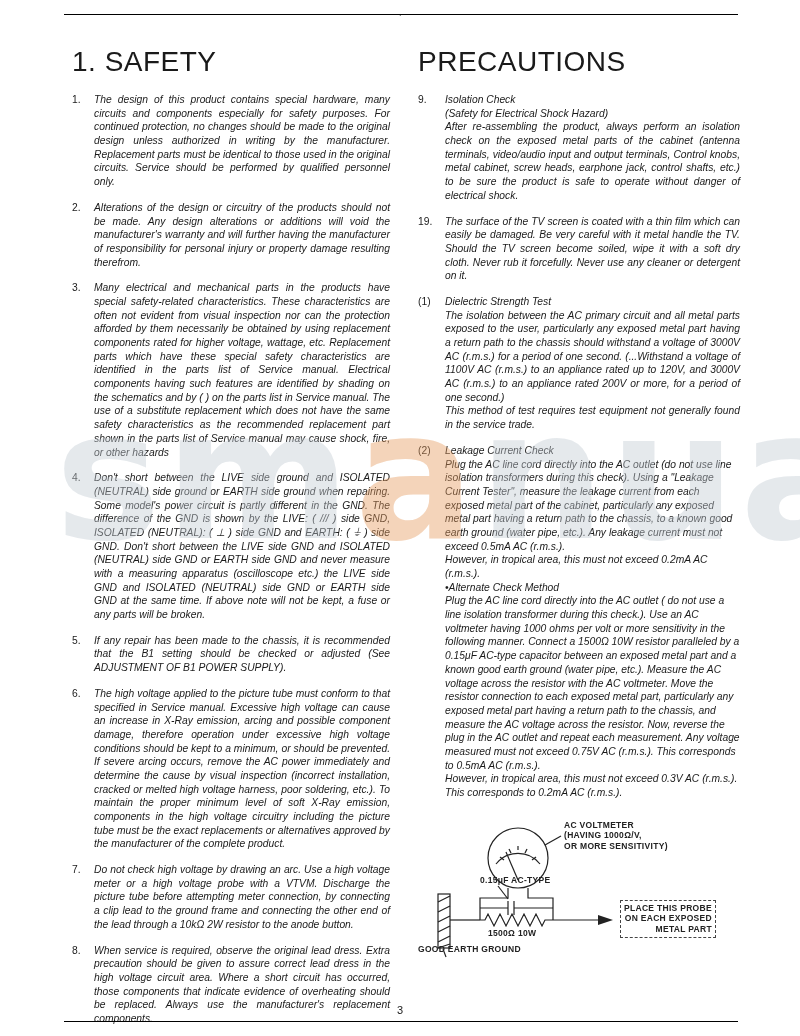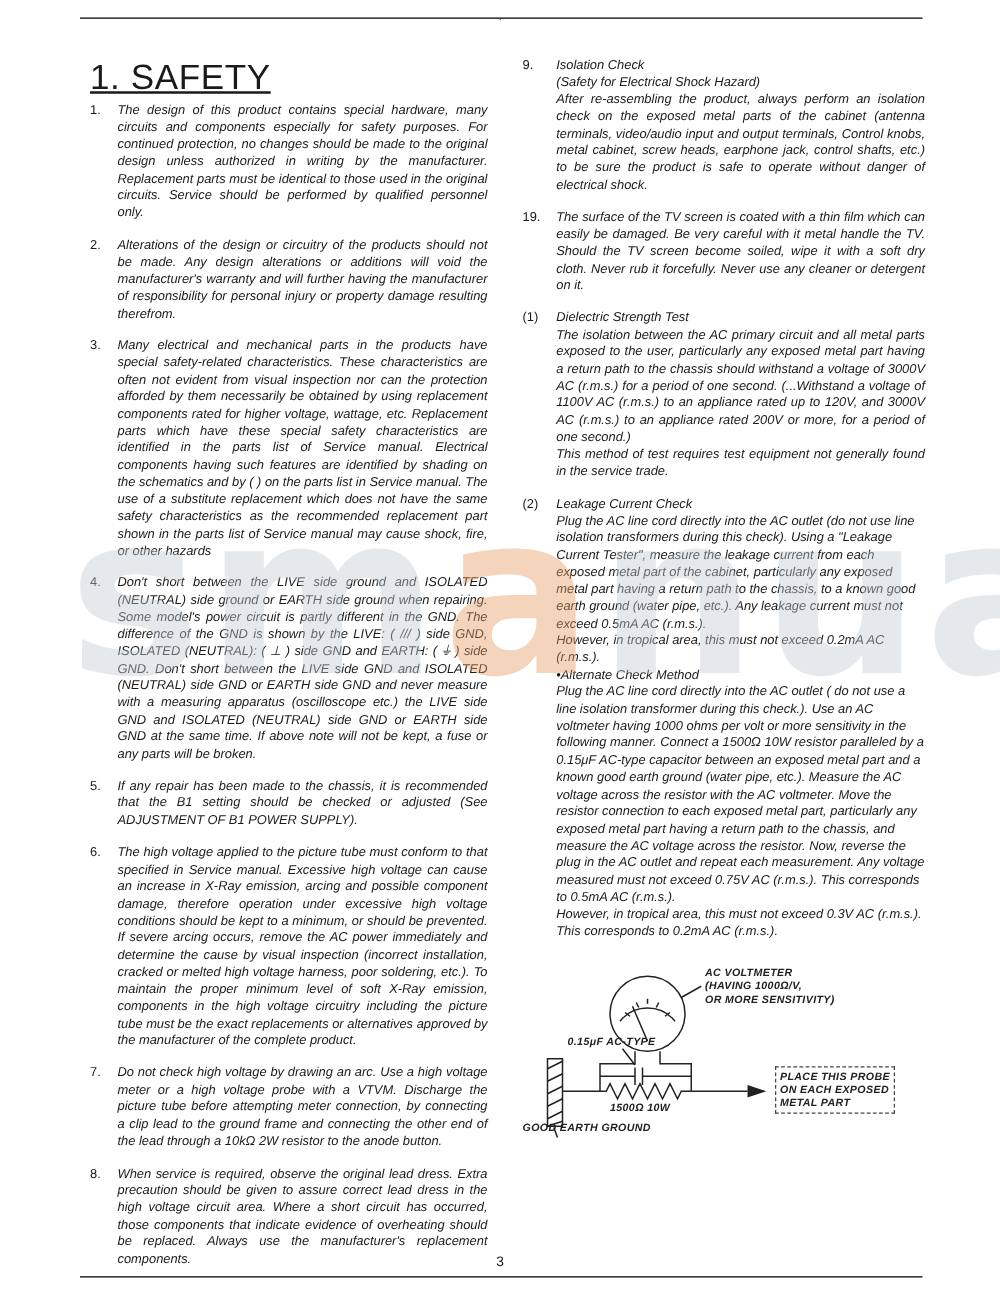--- a/index.html
+++ b/index.html
@@ -8,34 +8,34 @@
     font-family:"Liberation Sans", sans-serif;color:#1a1a1a;overflow:hidden;
   }
   .rule{position:absolute;left:64px;width:674px;border-top:1.5px solid #000;}
   .rule.top{top:14px;}
   .rule.bottom{top:1021px;}
   .top-mark{position:absolute;top:8px;left:399px;font-size:9px;color:#555;}
   .page-num{position:absolute;top:1004px;left:0;width:800px;text-align:center;font-size:11px;}
   .col{position:absolute;top:46px;}
   .col-left{left:72px;width:318px;}
   .col-right{left:418px;width:322px;}
-  .col-title{font-size:28px;letter-spacing:0.5px;margin:0 0 4px 0;font-weight:400;text-decoration:underline;}
+  .col-title{font-size:28px;letter-spacing:0.5px;margin:0 0 15px 0;font-weight:400;}
   .item{display:flex;margin-bottom:12px;font-size:10.3px;line-height:1.33;}
   .num{flex:none;width:22px;}
   .col-right .num{width:27px;}
   .txt{flex:1;white-space:pre-line;text-align:justify;font-style:italic;}
   .txt.last{text-align:left;}
   
-  .diagram{position:relative;width:322px;height:165px;margin-top:20px;font-style:italic;}
+  .diagram{position:relative;width:322px;height:165px;margin-top:20px;}
   .diagram svg{position:absolute;left:0;top:0;}
   .dstroke{stroke:#222;stroke-width:1.2;fill:none;}
   .dfill{fill:#222;stroke:none;}
   .dlabel{position:absolute;font-size:8.5px;line-height:1.25;letter-spacing:0.3px;
           white-space:pre-line;color:#222;font-weight:700;}
-  .dlabel.boxed{border:1px dashed #444;padding:2px 3px;}
+  .dlabel.boxed{border:1px dashed #444;padding:2px 3px;text-align:right;}
   
   .watermark{
     position:absolute;left:55px;top:388px;width:760px;
     font-size:178px;font-weight:700;letter-spacing:4px;
     color:#c2cbd3;opacity:0.42;pointer-events:none;user-select:none;
     font-family:"DejaVu Sans", sans-serif;line-height:1;
   }
   .watermark .accent{color:#e59a5d;}
 </style>
 </head>
@@ -75,20 +75,21 @@
     <span class="num">7.</span>
     <div class="txt">Do not check high voltage by drawing an arc. Use a high voltage meter or a high voltage probe with a VTVM. Discharge the picture tube before attempting meter connection, by connecting a clip lead to the ground frame and connecting the other end of the lead through a 10kΩ 2W resistor to the anode button.</div>
   </div>
   <div class="item">
     <span class="num">8.</span>
     <div class="txt">When service is required, observe the original lead dress. Extra precaution should be given to assure correct lead dress in the high voltage circuit area. Where a short circuit has occurred, those components that indicate evidence of overheating should be replaced. Always use the manufacturer's replacement components.</div>
   </div>
 </div>
 
 <div class="col col-right">
+  <h1 class="col-title">PRECAUTIONS</h1>
 
   <div class="item">
     <span class="num">9.</span>
     <div class="txt">Isolation Check
 (Safety for Electrical Shock Hazard)
 After re-assembling the product, always perform an isolation check on the exposed metal parts of the cabinet (antenna terminals, video/audio input and output terminals, Control knobs, metal cabinet, screw heads, earphone jack, control shafts, etc.) to be sure the product is safe to operate without danger of electrical shock.</div>
   </div>
   <div class="item">
     <span class="num">19.</span>
     <div class="txt">The surface of the TV screen is coated with a thin film which can easily be damaged. Be very careful with it metal handle the TV. Should the TV screen become soiled, wipe it with a soft dry cloth. Never rub it forcefully. Never use any cleaner or detergent on it.</div>
@@ -138,21 +139,21 @@
       <path class="dstroke" d="M62 100 L67 100 L70 94 L76 106 L82 94 L88 106 L94 94 L100 106 L106 94 L112 106 L118 94 L124 106 L127 100 L135 100"></path>
 
       <line class="dstroke" x1="135" y1="100" x2="180" y2="100"></line>
       <polygon class="dfill" points="180,95 195,100 180,105"></polygon>
 
       <line class="dstroke" x1="28" y1="137" x2="25" y2="129"></line>
     </svg>
     <div class="dlabel" style="left:146px;top:0;">AC VOLTMETER
 (HAVING 1000Ω/V,
 OR MORE SENSITIVITY)</div>
-    <div class="dlabel" style="left:36px;top:55px;">0.15μF AC-TYPE</div>
+    <div class="dlabel" style="left:62px;top:55px;">0.15μF AC-TYPE</div>
     <div class="dlabel" style="left:70px;top:108px;">1500Ω 10W</div>
     <div class="dlabel boxed" style="left:202px;top:80px;">PLACE THIS PROBE
 ON EACH EXPOSED
 METAL PART</div>
     <div class="dlabel" style="left:0;top:124px;">GOOD EARTH GROUND</div>
   </div>
 </div>
 
 <div class="watermark"><span>sm</span><span class="accent">a</span><span>nuali</span></div>
 

